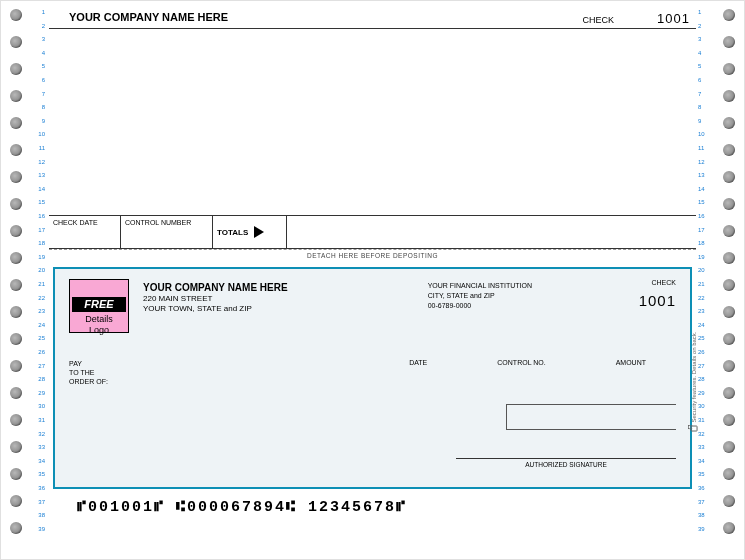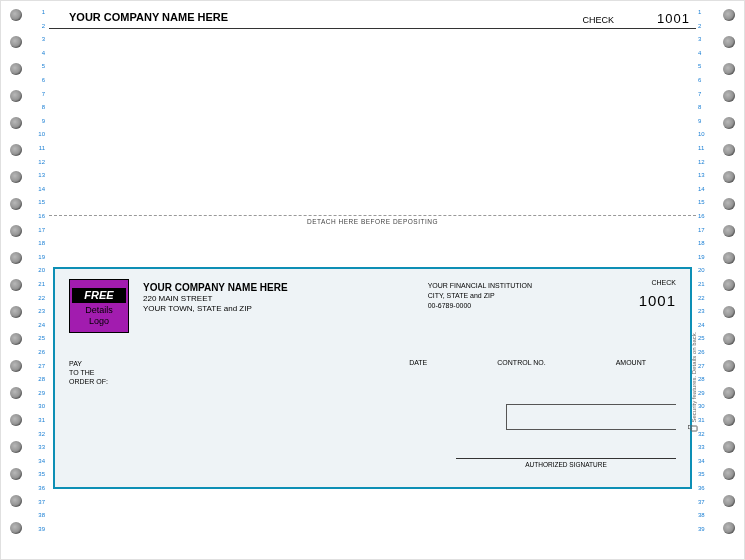--- a/index.html
+++ b/index.html
@@ -123,24 +123,24 @@
     padding: 10px 14px 6px 14px;
     position: relative;
   }
   .check-top {
     display: flex;
     gap: 14px;
   }
   .logo-box {
     width: 60px; height: 54px;
     border: 1px solid #000;
-    background: #a21caf;
+    background: #f9a8d4;
     font-size: 9px;
     text-align: center;
-    padding: 8px 2px;
+    padding: 17px 2px;
     line-height: 1.2;
   }
   .logo-free {
     background: #000; color: #fff;
     font-weight: bold; font-style: italic;
     font-size: 11px;
     padding: 1px 0;
     margin-bottom: 2px;
   }
   .company-block {
@@ -368,20 +368,29 @@
 
     <div class="stub">
       <div class="stub-header">
         <span>YOUR COMPANY NAME HERE</span>
         <span>
           <span class="stub-check-label">CHECK</span>
           <span class="stub-check-no">1001</span>
         </span>
       </div>
       <div class="stub-body"></div>
+      <div class="stub-totals-row">
+        <div class="cell checkdate">CHECK DATE</div>
+        <div class="cell control">CONTROL NUMBER</div>
+        <div class="cell totals">
+          <span>TOTALS</span>
+          <span class="totals-arrow"></span>
+        </div>
+        <div class="cell rest"></div>
+      </div>
       <div class="detach-line">DETACH HERE BEFORE DEPOSITING</div>
     </div>
 
     <div class="check-wrap">
       <div class="check">
         <div class="check-top">
           <div class="logo-box">
             <div class="logo-free">FREE</div>
             <div>Details</div>
             <div>Logo</div>
@@ -416,15 +425,16 @@
         <div class="amount-box"></div>
 
         <div class="sig-area">
           <div class="sig-line">AUTHORIZED SIGNATURE</div>
         </div>
 
         <div class="security-text">
           <span class="lock"></span><span>Security features. Details on back.</span>
         </div>
       </div>
+      <div class="micr">⑈001001⑈  ⑆000067894⑆  12345678⑈</div>
     </div>
   </div>
 </div>
 
 </body></html>

